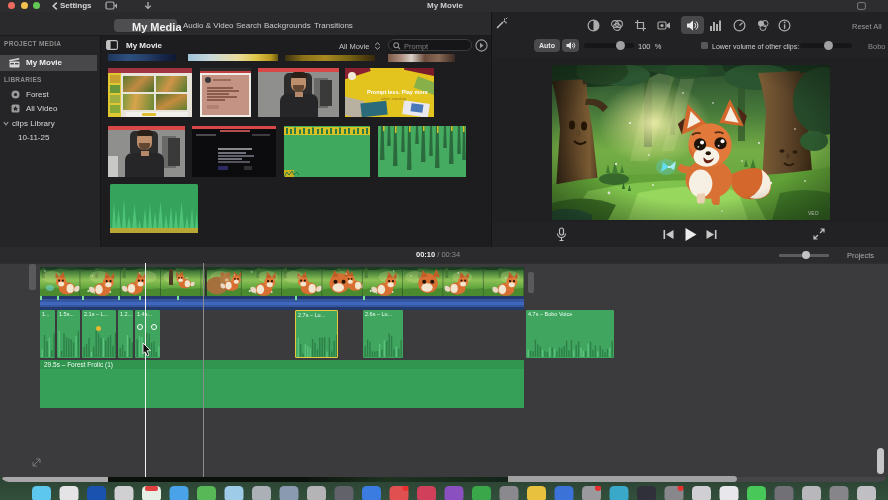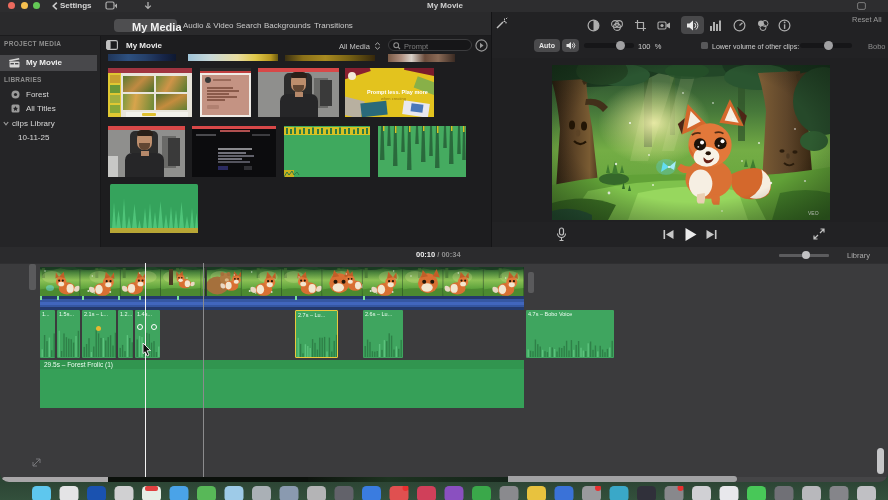--- a/index.html
+++ b/index.html
@@ -57,34 +57,34 @@
     <div class="abs txt" style="left:4px;top:76px;font-size:6.5px;font-weight:700;color:#8e8e8e;letter-spacing:.3px;">LIBRARIES</div>
     <svg class="abs" style="left:11px;top:90px;" width="9" height="9" viewBox="0 0 9 9">
       <circle cx="4.5" cy="4.5" r="4" fill="#9a9a9a"></circle>
         <circle cx="4.5" cy="4.5" r="1.6" fill="#252527"></circle>
     </svg>
     <div class="abs txt" style="left:26px;top:90px;font-size:8px;color:#d8d8d8;">Forest</div>
     <svg class="abs" style="left:11px;top:104px;" width="9" height="9" viewBox="0 0 9 9">
       <rect x="0.5" y="0.5" width="8" height="8" rx="1.5" fill="#9a9a9a"></rect>
       <path d="M4.5 2l.8 1.7 1.8.2-1.3 1.2.3 1.9-1.6-.9-1.6.9.3-1.9L1.9 3.9l1.8-.2z" fill="#252527"></path>
     </svg>
-    <div class="abs txt" style="left:26px;top:104px;font-size:8px;color:#d8d8d8;">All Titles</div>
+    <div class="abs txt" style="left:26px;top:104px;font-size:8px;color:#d8d8d8;">All Video</div>
     <svg class="abs" style="left:3px;top:121px;" width="6" height="5" viewBox="0 0 6 5">
         <path d="M0.8 1 L3 3.8 L5.2 1" stroke="#9a9a9a" stroke-width="1.2" fill="none"></path>
       </svg>
     <div class="abs txt" style="left:12px;top:119px;font-size:8px;color:#d8d8d8;">clips Library</div>
     <div class="abs txt" style="left:18px;top:133px;font-size:8px;color:#d8d8d8;">10-11-25</div>
 
     <div class="abs" style="left:101px;top:36px;width:390px;height:211px;background:#1d1d1f;"></div>
     <svg class="abs" style="left:106px;top:40px;" width="12" height="10" viewBox="0 0 12 10">
       <rect x="0.6" y="0.6" width="10.8" height="8.8" rx="1.5" fill="none" stroke="#c0c0c0" stroke-width="1.1"></rect>
       <rect x="0.6" y="0.6" width="4" height="8.8" rx="1.5" fill="#c0c0c0"></rect>
     </svg>
     <div class="abs txt" style="left:126px;top:41px;font-size:8px;font-weight:700;color:#ececec;">My Movie</div>
-    <div class="abs txt" style="left:339px;top:42px;font-size:7.5px;color:#c4c4c4;">All Media</div>
+    <div class="abs txt" style="left:339px;top:42px;font-size:7.5px;color:#c4c4c4;">All Movie</div>
     <svg class="abs" style="left:374px;top:42px;" width="7" height="8" viewBox="0 0 7 8">
       <path d="M1.2 3 3.5 0.8 5.8 3 M1.2 5 3.5 7.2 5.8 5" stroke="#b0b0b0" stroke-width="1" fill="none"></path>
     </svg>
     <div class="abs" style="left:388px;top:39px;width:84px;height:12px;border-radius:6px;background:#161618;border:1px solid #3c3c3e;box-sizing:border-box;"></div>
     <svg class="abs" style="left:393px;top:42px;" width="8" height="8" viewBox="0 0 8 8">
       <circle cx="3.2" cy="3.2" r="2.4" fill="none" stroke="#8c8c8c" stroke-width="1.1"></circle>
       <path d="M5 5 7 7" stroke="#8c8c8c" stroke-width="1.1"></path>
     </svg>
     <div class="abs txt" style="left:404px;top:42px;font-size:7.5px;color:#7e7e7e;">Prompt</div>
     <svg class="abs" style="left:475px;top:39px;" width="13" height="13" viewBox="0 0 13 13">
@@ -304,21 +304,21 @@
     <svg class="abs" style="left:756px;top:19px;" width="14" height="13" viewBox="0 0 14 13">
       <circle cx="5" cy="4.5" r="3" fill="#adadad"></circle>
       <circle cx="9" cy="4.5" r="3" fill="none" stroke="#adadad"></circle>
       <circle cx="7" cy="8.5" r="3" fill="none" stroke="#adadad"></circle>
     </svg>
     <svg class="abs" style="left:778px;top:19px;" width="13" height="13" viewBox="0 0 13 13">
       <circle cx="6.5" cy="6.5" r="5.4" fill="none" stroke="#adadad" stroke-width="1.2"></circle>
       <rect x="5.9" y="5.3" width="1.4" height="4.6" fill="#adadad"></rect>
       <circle cx="6.6" cy="3.4" r=".9" fill="#adadad"></circle>
     </svg>
-    <div class="abs txt" style="left:852px;top:15px;font-size:7.5px;color:#9a9a9a;">Reset All</div>
+    <div class="abs txt" style="left:852px;top:22px;font-size:7.5px;color:#9a9a9a;">Reset All</div>
 
     <div class="abs" style="left:534px;top:39px;width:26px;height:13px;background:#4a4a4c;border-radius:4px;"></div>
     <div class="abs txt" style="left:539px;top:42px;font-size:7px;font-weight:700;color:#e6e6e6;">Auto</div>
     <div class="abs" style="left:562px;top:39px;width:17px;height:13px;background:#4a4a4c;border-radius:4px;"></div>
     <svg class="abs" style="left:566px;top:41px;" width="10" height="9" viewBox="0 0 10 9">
       <path d="M0.5 3 h2 L5 1 v7 L2.5 6 H0.5z" fill="#e6e6e6"></path>
       <path d="M6.2 2.8 a2.5 2.5 0 0 1 0 3.4 M7.6 1.6 a4.3 4.3 0 0 1 0 5.8" stroke="#e6e6e6" stroke-width=".9" fill="none"></path>
     </svg>
     <div class="abs" style="left:584px;top:43px;width:50px;height:5px;background:#161618;border-radius:2.5px;"></div>
     <div class="abs" style="left:616px;top:41px;width:9px;height:9px;border-radius:50%;background:#a0a0a2;"></div>
@@ -482,24 +482,24 @@
     </svg>
     <svg class="abs" style="left:706px;top:230px;" width="11" height="9" viewBox="0 0 11 9">
       <path d="M0.5 0 V9 L8 4.5Z" fill="#c8c8c8"></path>
       <rect x="8.9" y="0" width="1.6" height="9" fill="#c8c8c8"></rect>
     </svg>
     <svg class="abs" style="left:813px;top:228px;" width="12" height="12" viewBox="0 0 12 12">
       <path d="M7.5 1 H11 V4.5 M11 1 L7 5 M4.5 11 H1 V7.5 M1 11 L5 7" stroke="#c0c0c0" stroke-width="1.2" fill="none"></path>
     </svg>
 
     <div class="abs" style="left:0;top:247px;width:888px;height:16px;background:#2b2b2d;border-bottom:1px solid #2f2f31;"></div>
-    <div class="abs txt" style="left:416px;top:250px;font-size:7.5px;font-weight:700;color:#f0f0f0;">00:10 <span style="font-weight:700;color:#8d8d8d;">/ 00:34</span></div>
+    <div class="abs txt" style="left:416px;top:250px;font-size:7.5px;font-weight:700;color:#f0f0f0;">00:10 <span style="font-weight:400;color:#8d8d8d;">/ 00:34</span></div>
     <div class="abs" style="left:779px;top:254px;width:50px;height:2.5px;background:#5c5c5e;border-radius:1px;"></div>
     <div class="abs" style="left:802px;top:251px;width:8px;height:8px;border-radius:50%;background:#c2c2c4;"></div>
-    <div class="abs txt" style="left:847px;top:251px;font-size:7.5px;color:#ababab;">Library</div>
+    <div class="abs txt" style="left:847px;top:251px;font-size:7.5px;color:#ababab;">Projects</div>
 
     <div class="abs" style="left:29px;top:264px;width:7px;height:26px;background:#5a5a5c;border-radius:2px;"></div>
 
     <div class="abs" style="left:528px;top:272px;width:6px;height:21px;background:#5a5a5c;border-radius:2px;"></div>
 
     <div class="abs" id="filmstrip" style="left:40px;top:267px;width:484px;height:29px;overflow:hidden;"><svg width="484" height="29" viewBox="0 0 484 29">
           <defs>
             <linearGradient id="ff" x1="0" y1="0" x2="0" y2="1">
               <stop offset="0" stop-color="#1c3a22"></stop>
               <stop offset=".18" stop-color="#47803a"></stop>

